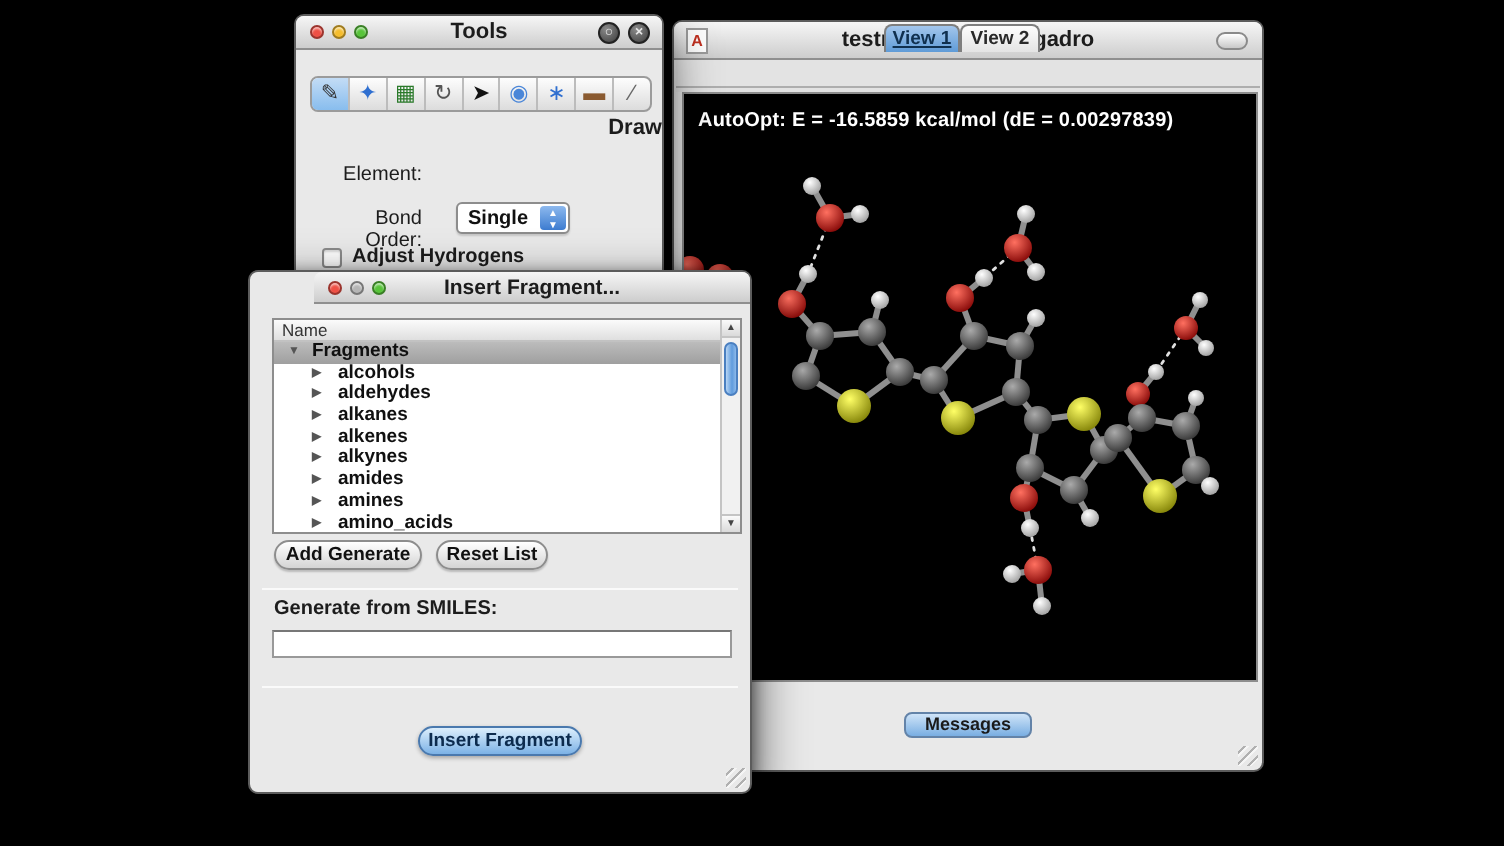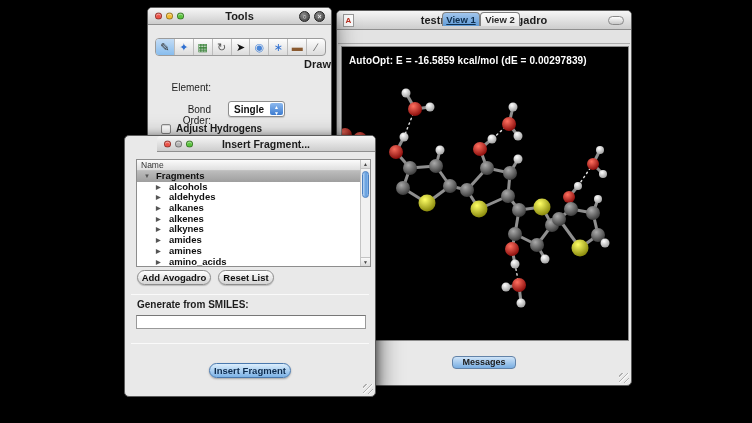--- a/index.html
+++ b/index.html
@@ -333,21 +333,21 @@
           <span class="lbl">amino_acids</span>
         </div>
       </div>
       <div class="vscroll">
         <div class="sb-arrow up">▲</div>
         <div class="sb-thumb"></div>
         <div class="sb-arrow down">▼</div>
       </div>
     </div>
 
-    <button class="mac-btn btn-adddir">Add Avogadro</button>
+    <button class="mac-btn btn-adddir">Add Generate</button>
     <button class="mac-btn btn-reset">Reset List</button>
 
     <div class="hdiv" style="top:158px;"></div>
     <div class="smiles-label">Generate from SMILES:</div>
     <input class="smiles-input" type="text" value="" style="">
     <div class="hdiv" style="top:207px;"></div>
 
     <button class="insert-btn">Insert Fragment</button>
     <div class="grip"></div>
   </div>

